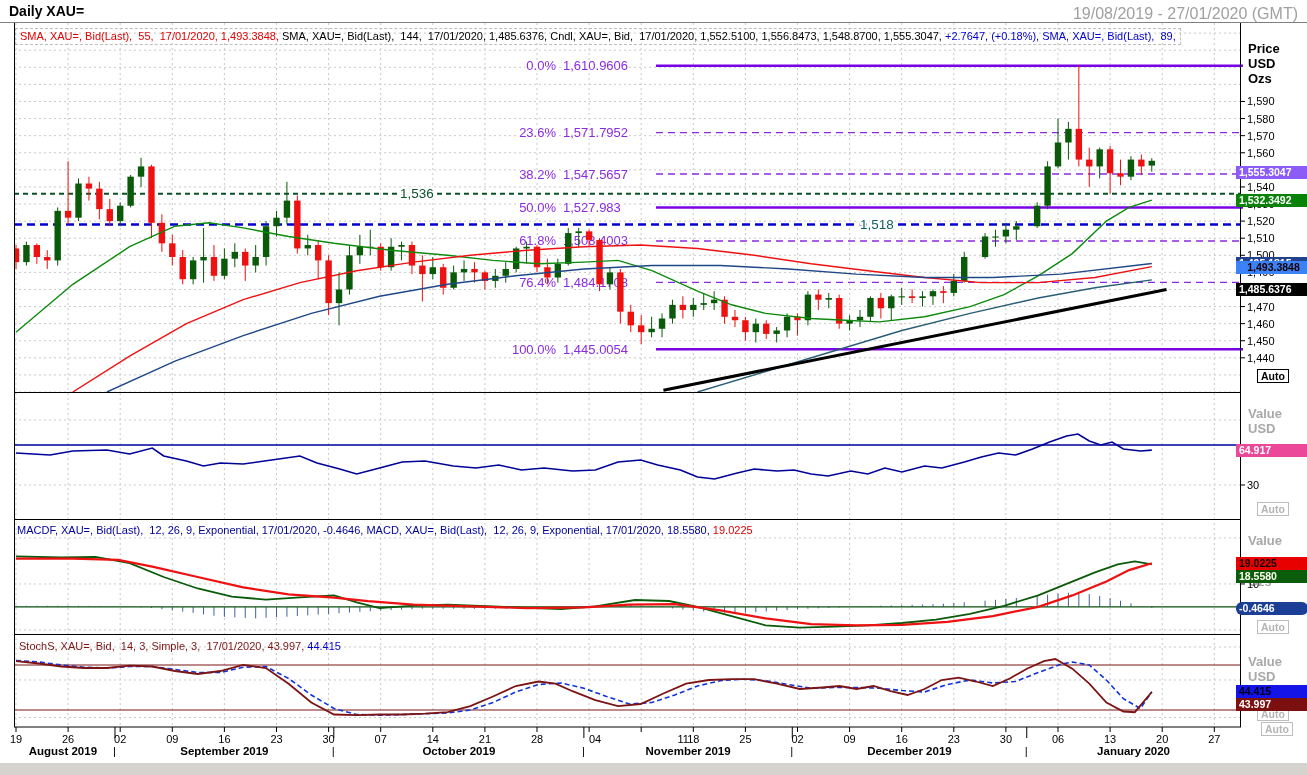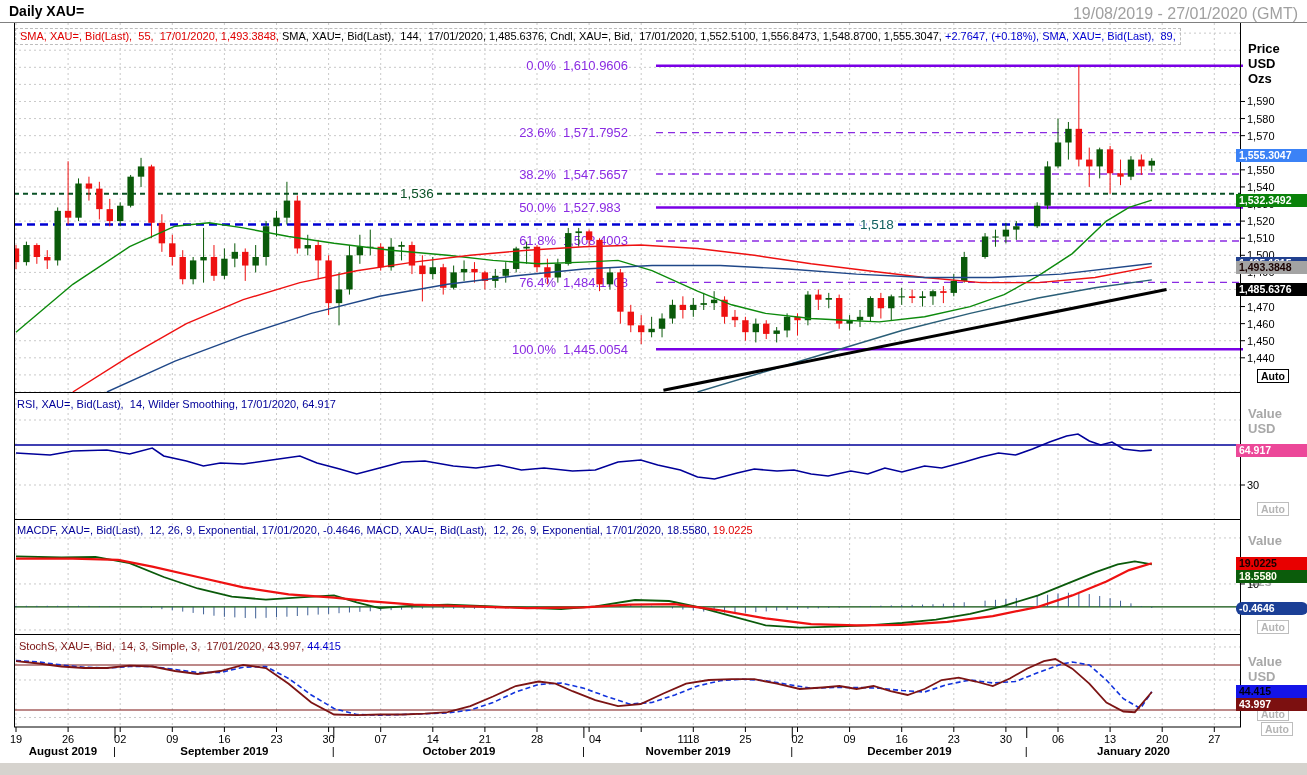--- a/index.html
+++ b/index.html
@@ -531,21 +531,20 @@
       <line x1="792.29" y1="727" x2="792.29" y2="738" stroke="#000"></line>
       <line x1="1026.74" y1="727" x2="1026.74" y2="738" stroke="#000"></line>
     </svg>
 
   <div class="abs title">Daily XAU=</div>
   <div class="abs daterange">19/08/2019 - 27/01/2020 (GMT)</div>
 
   <div class="abs legend" id="legend-main">
     <div id="lg1"><span style="color: rgb(224, 0, 0);">SMA, XAU=, Bid(Last),  55,  17/01/2020, 1,493.3848, </span><span style="color: rgb(0, 0, 0);">SMA, XAU=, Bid(Last),  144,  17/01/2020, 1,485.6376, </span><span style="color: rgb(0, 0, 0);">Cndl, XAU=, Bid,  17/01/2020, 1,552.5100, 1,556.8473, 1,548.8700, 1,555.3047, </span><span style="color: rgb(0, 0, 208);">+2.7647, (+0.18%), </span><span style="color: rgb(0, 0, 208);">SMA, XAU=, Bid(Last),  89,</span></div>
   </div>
-  <div class="abs legend" id="legend-rsi"><span style="color: rgb(0, 0, 153);">RSI, XAU=, Bid(Last),  14, Wilder Smoothing, 17/01/2020, 64.917</span></div>
   <div class="abs legend" id="legend-macd"><span style="color: rgb(0, 0, 153);">MACDF, XAU=, Bid(Last),  12, 26, 9, Exponential, 17/01/2020, -0.4646, MACD, XAU=, Bid(Last),  12, 26, 9, Exponential, 17/01/2020, 18.5580, </span><span style="color: rgb(224, 0, 0);">19.0225</span></div>
   <div class="abs legend" id="legend-stoch"><span style="color: rgb(124, 20, 20);">StochS, XAU=, Bid,  14, 3, Simple, 3,  17/01/2020, 43.997, </span><span style="color: rgb(0, 0, 208);">44.415</span></div>
 
   <div class="hdr" style="left:1248px;top:41px">
     <div>Price</div>
     <div>USD</div>
     <div>Ozs</div>
   </div>
   <div class="hdr gray" style="left:1248px;top:406px">
     <div>Value</div>
@@ -615,24 +614,24 @@
     <div class="sep" style="left: 112.99px; top: 745px;">|</div>
     <div class="month-label" style="left: 224.4px; top: 745px;">September 2019</div>
     <div class="sep" style="left: 331.81px; top: 745px;">|</div>
     <div class="month-label" style="left: 458.85px; top: 745px;">October 2019</div>
     <div class="sep" style="left: 581.89px; top: 745px;">|</div>
     <div class="month-label" style="left: 688.09px; top: 745px;">November 2019</div>
     <div class="sep" style="left: 790.29px; top: 745px;">|</div>
     <div class="month-label" style="left: 909.515px; top: 745px;">December 2019</div>
     <div class="sep" style="left: 1024.74px; top: 745px;">|</div>
     <div class="month-label" style="left: 1133.55px; top: 745px;">January 2020</div>
-    <div class="vbox" style="top: 149px; background: #3b82f6; color: rgb(255, 255, 255);">1,555.3047</div>
+    <div class="vbox" style="top: 166px; background: #8b5cf6; color: rgb(255, 255, 255);">1,555.3047</div>
     <div class="vbox" style="top: 193.504px; background: rgb(10, 130, 10); color: rgb(255, 255, 255);">1,532.3492</div>
     <div class="vbox" style="top: 257.021px; background: rgb(34, 65, 143); color: rgb(255, 255, 255);">1,495.1815</div>
-    <div class="vbox" style="top: 261px; background: #a3a3a3; color: rgb(26, 0, 0);">1,493.3848</div>
+    <div class="vbox" style="top: 261px; background: #3b82f6; color: rgb(26, 0, 0); text-align: center;">1,493.3848</div>
     <div class="vbox" style="top: 283.021px; background: rgb(0, 0, 0); color: rgb(255, 255, 255);">1,485.6376</div>
     <div class="vbox" style="top: 443.583px; background: #ec4899; color: rgb(255, 255, 255);">64.917</div>
     <div class="vbox" style="top: 556.688px; background: rgb(232, 0, 0); color: rgb(20, 0, 0);">19.0225</div>
     <div class="vbox" style="top: 569.688px; background: rgb(11, 92, 11); color: rgb(255, 255, 238);">18.5580</div>
     <div class="vbox" style="top: 601.509px; background: rgb(27, 63, 150); color: rgb(255, 255, 255); border-radius: 6px;">-0.4646</div>
     <div class="vbox" style="top: 685.173px; background: rgb(20, 20, 232); color: rgb(0, 0, 20);">44.415</div>
     <div class="vbox" style="top: 698.173px; background: rgb(124, 16, 16); color: rgb(255, 255, 255);">43.997</div>
   </div>
 
 </body></html>

